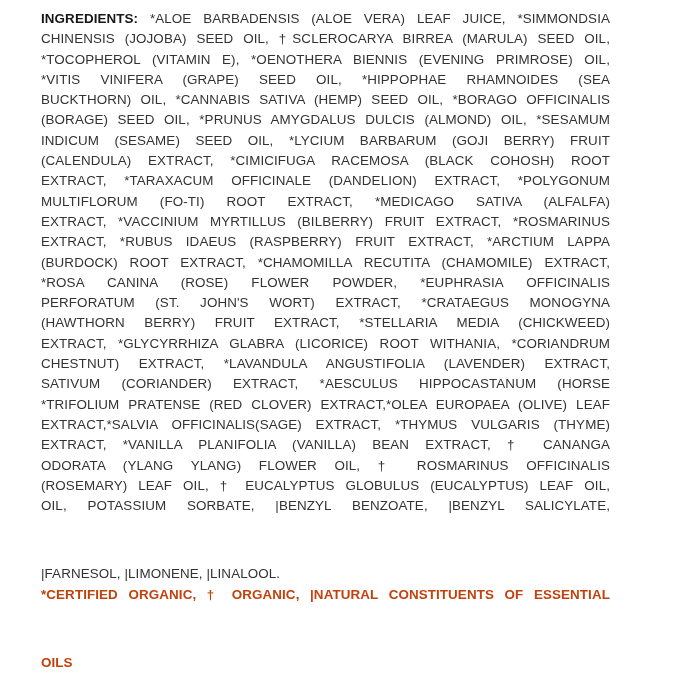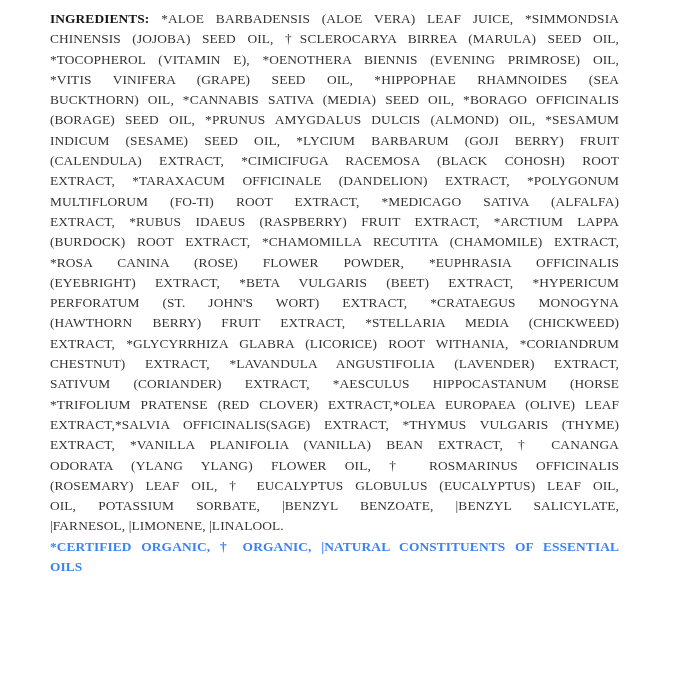--- a/index.html
+++ b/index.html
@@ -8,68 +8,68 @@
     background: #ffffff;
   }
   body {
     width: 679px;
     height: 679px;
     position: relative;
     font-family: "Liberation Sans", sans-serif;
   }
   .label-block {
     position: absolute;
-    left: 50px;
+    left: 41px;
     top: 9px;
     width: 569px;
-    font-family: Liberation Serif, serif;
   }
   .line {
     margin: 0;
     padding: 0;
     font-size: 13.4px;
     line-height: 20.3px;
     letter-spacing: 0.1px;
     color: #333333;
     text-align: justify;
     text-align-last: justify;
     -moz-text-align-last: justify;
     white-space: normal;
   }
   .line.no-stretch {
     text-align-last: left;
+    margin-top: 48px;
     -moz-text-align-last: left;
   }
   .line.bold {
     font-weight: 700;
-    color: #3b82f6;
+    color: #c2410c;
   }
   .heading {
     font-weight: 700;
     color: #161616;
   }
 </style>
 </head>
 <body>
 
 <main class="label-block">
   <p class="line"><span class="heading">INGREDIENTS:</span> <span>*ALOE BARBADENSIS (ALOE VERA) LEAF JUICE, *SIMMONDSIA</span></p>
   <p class="line">CHINENSIS (JOJOBA) SEED OIL, †SCLEROCARYA BIRREA (MARULA) SEED OIL,</p>
   <p class="line">*TOCOPHEROL (VITAMIN E), *OENOTHERA BIENNIS (EVENING PRIMROSE) OIL,</p>
   <p class="line">*VITIS VINIFERA (GRAPE) SEED OIL, *HIPPOPHAE RHAMNOIDES (SEA</p>
-  <p class="line">BUCKTHORN) OIL, *CANNABIS SATIVA (MEDIA) SEED OIL, *BORAGO OFFICINALIS</p>
+  <p class="line">BUCKTHORN) OIL, *CANNABIS SATIVA (HEMP) SEED OIL, *BORAGO OFFICINALIS</p>
   <p class="line">(BORAGE) SEED OIL, *PRUNUS AMYGDALUS DULCIS (ALMOND) OIL, *SESAMUM</p>
   <p class="line">INDICUM (SESAME) SEED OIL, *LYCIUM BARBARUM (GOJI BERRY) FRUIT</p>
   <p class="line">(CALENDULA) EXTRACT, *CIMICIFUGA RACEMOSA (BLACK COHOSH) ROOT</p>
   <p class="line">EXTRACT, *TARAXACUM OFFICINALE (DANDELION) EXTRACT, *POLYGONUM</p>
   <p class="line">MULTIFLORUM (FO-TI) ROOT EXTRACT, *MEDICAGO SATIVA (ALFALFA)</p>
+  <p class="line">EXTRACT, *VACCINIUM MYRTILLUS (BILBERRY) FRUIT EXTRACT, *ROSMARINUS</p>
   <p class="line">EXTRACT, *RUBUS IDAEUS (RASPBERRY) FRUIT EXTRACT, *ARCTIUM LAPPA</p>
   <p class="line">(BURDOCK) ROOT EXTRACT, *CHAMOMILLA RECUTITA (CHAMOMILE) EXTRACT,</p>
   <p class="line">*ROSA CANINA (ROSE) FLOWER POWDER, *EUPHRASIA OFFICINALIS</p>
-  <p class="line">(EYEBRIGHT) EXTRACT, *BETA VULGARIS (BEET) EXTRACT, *HYPERICUM</p>
   <p class="line">PERFORATUM (ST. JOHN'S WORT) EXTRACT, *CRATAEGUS MONOGYNA</p>
   <p class="line">(HAWTHORN BERRY) FRUIT EXTRACT, *STELLARIA MEDIA (CHICKWEED)</p>
   <p class="line">EXTRACT, *GLYCYRRHIZA GLABRA (LICORICE) ROOT WITHANIA, *CORIANDRUM</p>
   <p class="line">CHESTNUT) EXTRACT, *LAVANDULA ANGUSTIFOLIA (LAVENDER) EXTRACT,</p>
   <p class="line">SATIVUM (CORIANDER) EXTRACT, *AESCULUS HIPPOCASTANUM (HORSE</p>
   <p class="line">*TRIFOLIUM PRATENSE (RED CLOVER) EXTRACT,*OLEA EUROPAEA (OLIVE) LEAF</p>
   <p class="line">EXTRACT,*SALVIA OFFICINALIS(SAGE) EXTRACT, *THYMUS VULGARIS (THYME)</p>
   <p class="line">EXTRACT, *VANILLA PLANIFOLIA (VANILLA) BEAN EXTRACT, † CANANGA</p>
   <p class="line">ODORATA (YLANG YLANG) FLOWER OIL, † ROSMARINUS OFFICINALIS</p>
   <p class="line">(ROSEMARY) LEAF OIL, † EUCALYPTUS GLOBULUS (EUCALYPTUS) LEAF OIL,</p>

